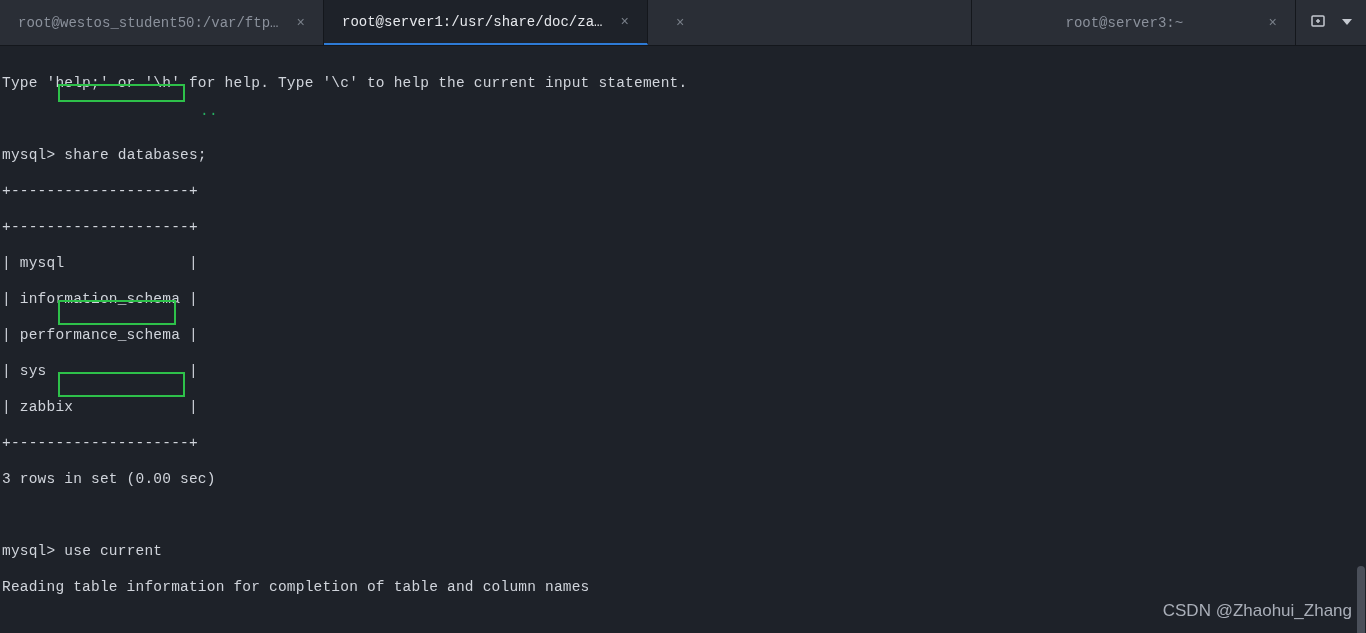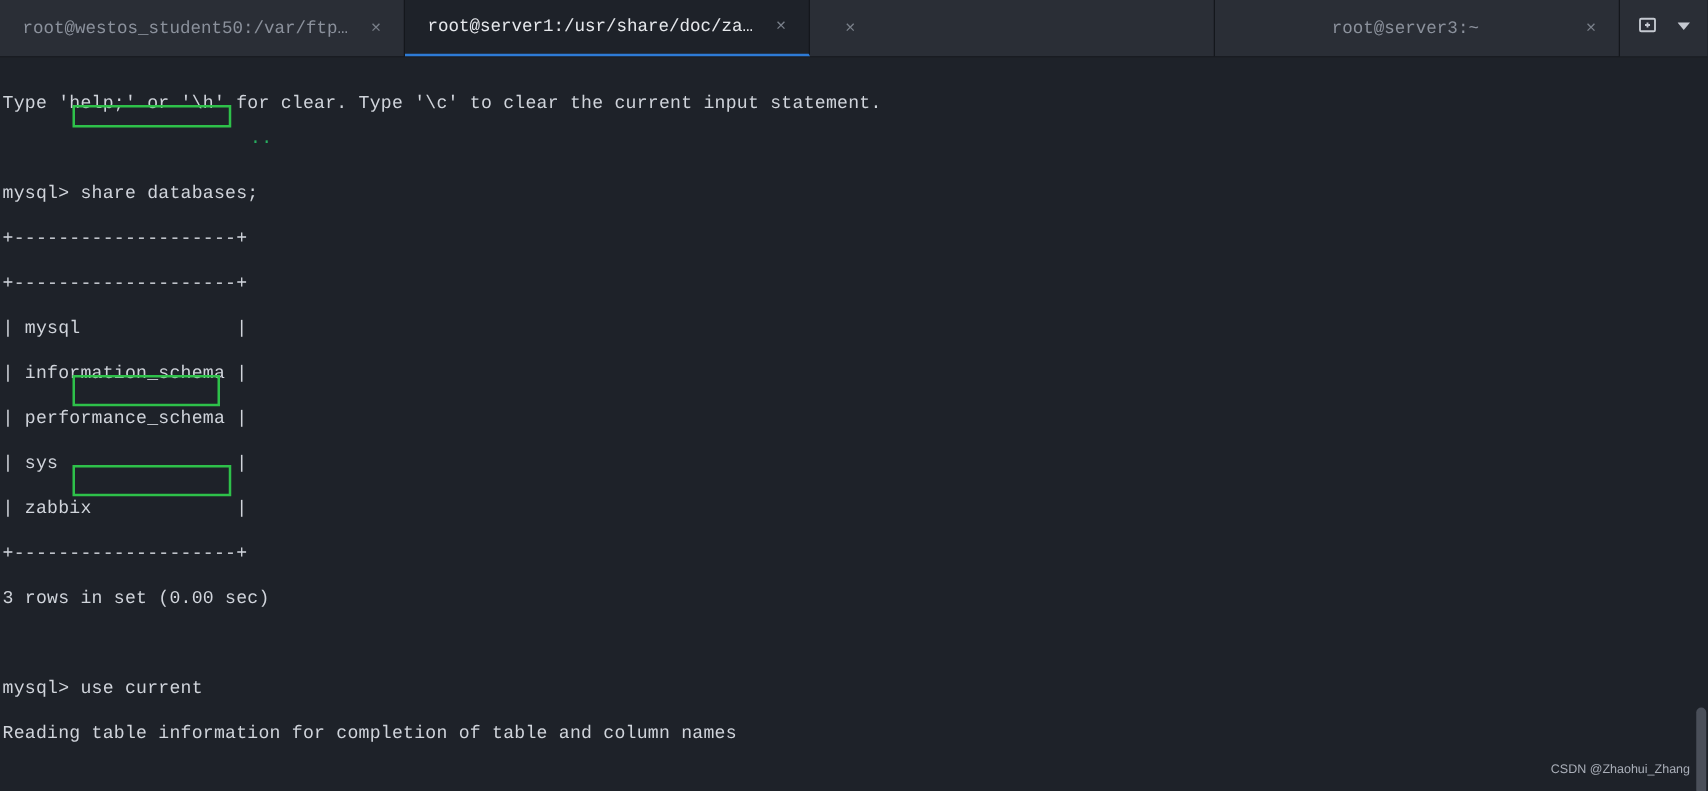--- a/index.html
+++ b/index.html
@@ -72,21 +72,21 @@
   border: 2px solid #2ec14a;
   pointer-events: none;
 }
 .green { color: #27ae60; }
 .watermark {
   position: absolute;
   right: 14px;
   bottom: 12px;
   color: #b9bec8;
   font-family: Arial, sans-serif;
-  font-size: 10px;
+  font-size: 17px;
   opacity: 0.9;
 }
 .scrollbar-track {
   position: absolute;
   right: 0;
   top: 46px;
   width: 10px;
   height: 587px;
   background: transparent;
 }
@@ -127,21 +127,21 @@
     </span>
     <span>
       <svg width="10" height="10" viewBox="0 0 10 10" fill="#c5c9d1">
         <path d="M0 2 L10 2 L5 8 Z"></path>
       </svg>
     </span>
   </div>
 </div>
 
 <div class="terminal">
-<div>Type 'help;' or '\h' for clear. Type '\c' to clear the current input statement.</div>
+<div>Type 'help;' or '\h' for help. Type '\c' to help the current input statement.</div>
 <div>&nbsp;</div>
 <div><span>mysql&gt;</span> <span>share databases</span><span>;</span></div>
 <div>+--------------------+</div>
 <div>+--------------------+</div>
 <div>| mysql              |</div>
 <div>| information_schema |</div>
 <div>| performance_schema |</div>
 <div>| sys                |</div>
 <div>| zabbix             |</div>
 <div>+--------------------+</div>

